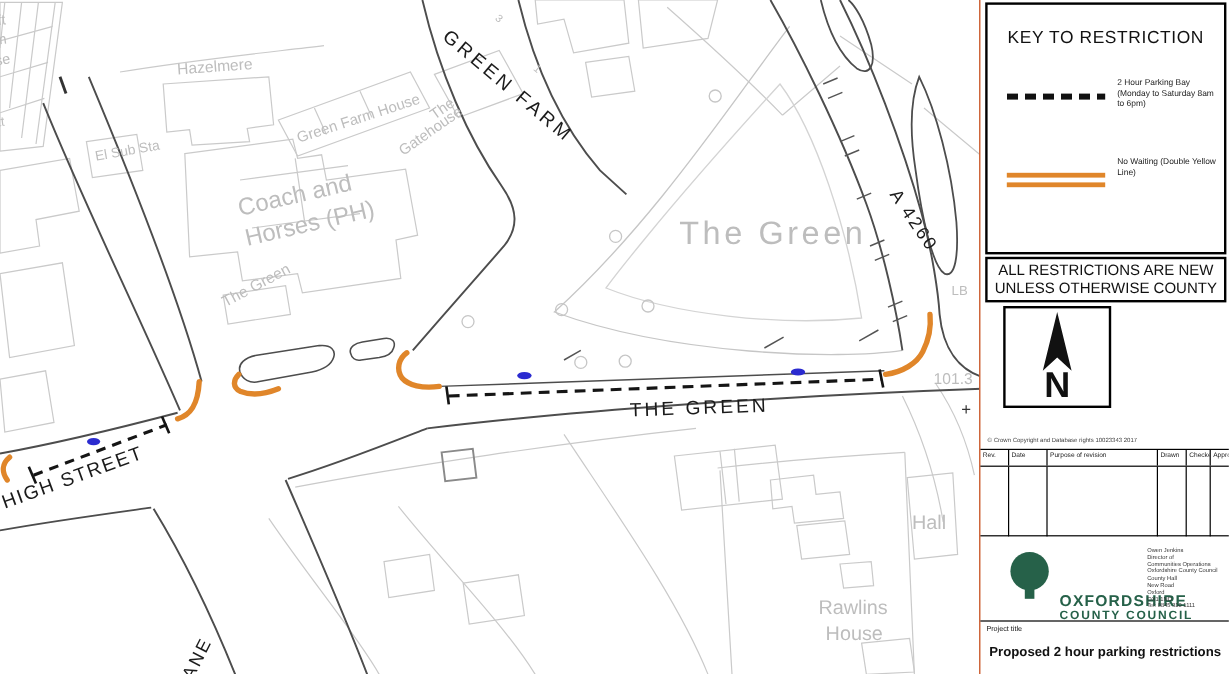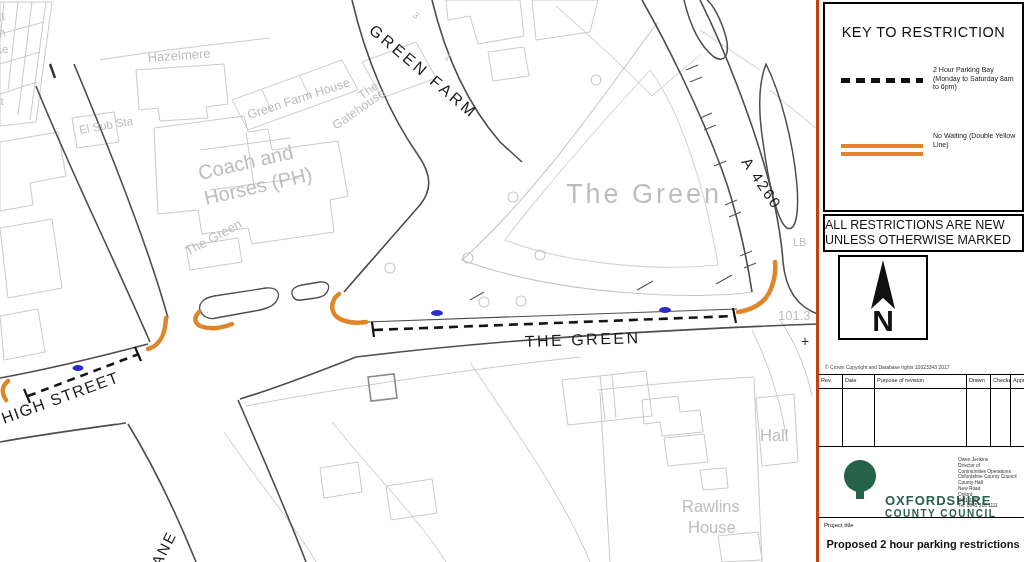--- a/index.html
+++ b/index.html
@@ -6,34 +6,34 @@
   body{
     width:1024px;height:562px;overflow:hidden;position:relative;
     background:#ffffff;font-family:"Liberation Sans", sans-serif;
     -webkit-font-smoothing:antialiased;
   }
   #map-area{position:absolute;left:0;top:0;width:818px;height:562px;background:#fff;}
   #map-area svg{display:block;}
 
   
   #panel{position:absolute;left:816px;top:0;width:208px;height:562px;background:#fff;
-         border-left:3px solid #c2410c;box-sizing:border-box;}
+         border-left:1px solid #c2410c;box-sizing:border-box;}
   .key-box{position:absolute;left:4px;top:2px;width:201px;height:210px;
            border:2px solid #000;box-sizing:border-box;background:#fff;}
   .key-title{text-align:center;margin-top:20px;font-size:14.5px;color:#111;letter-spacing:.5px;}
   .key-item{position:absolute;left:0;width:100%;}
   .key-item.item1{top:62px;}
   .key-item.item2{top:128px;}
   .sym{position:absolute;left:16px;top:12px;width:82px;}
   .sym-dash{height:5px;background:repeating-linear-gradient(90deg,#111 0 9px,transparent 9px 15px);}
   .sym-dyl .bar{height:4px;margin-bottom:4px;}
   .key-label{position:absolute;left:108px;top:0;width:88px;font-size:7px;line-height:8.5px;color:#222;}
   .note-box{position:absolute;left:4px;top:214px;width:201px;height:38px;border:2px solid #000;
             box-sizing:border-box;display:flex;flex-direction:column;justify-content:center;}
-  .note-box div{text-align:left;font-size:12.5px;line-height:15px;color:#111;}
+  .note-box div{text-align:center;font-size:12.5px;line-height:15px;color:#111;}
   .north-box{position:absolute;left:19px;top:255px;width:90px;height:85px;border:2px solid #000;
              box-sizing:border-box;}
   .north-box svg{position:absolute;left:0;top:0;}
   .copyright{position:absolute;left:6px;top:364px;font-size:5px;color:#444;}
   .rev-table{position:absolute;left:0;top:374px;width:208px;height:73px;
              border-top:1px solid #000;border-bottom:1px solid #000;box-sizing:border-box;}
   .rev-row{display:flex;height:13px;border-bottom:1px solid #000;}
   .rev-row.body{height:58px;border-bottom:none;}
   .rev-cell{border-right:1px solid #000;box-sizing:border-box;font-size:5.5px;color:#222;
             padding:2px 1px 0 2px;overflow:hidden;white-space:nowrap;}
@@ -225,21 +225,21 @@
       <div class="sym sym-dyl">
         <div class="bar" style="background: rgb(224, 134, 42);"></div>
         <div class="bar" style="background: rgb(224, 134, 42);"></div>
       </div>
       <div class="key-label">No Waiting (Double Yellow Line)</div>
     </div>
   </div>
 
   <div class="note-box">
     <div>ALL RESTRICTIONS ARE NEW</div>
-    <div>UNLESS OTHERWISE MARKED</div>
+    <div>UNLESS OTHERWISE COUNTY</div>
   </div>
 
   <div class="north-box">
     <svg width="86" height="81" viewBox="0 0 86 81">
       <path d="M43,3 L55,52 L43,41 L31,52 Z" fill="#111"></path>
       <text x="43" y="74" text-anchor="middle" font-size="30" font-weight="bold" fill="#111">N</text>
     </svg>
   </div>
 
   <div class="copyright">© Crown Copyright and Database rights 10023343 2017</div>

